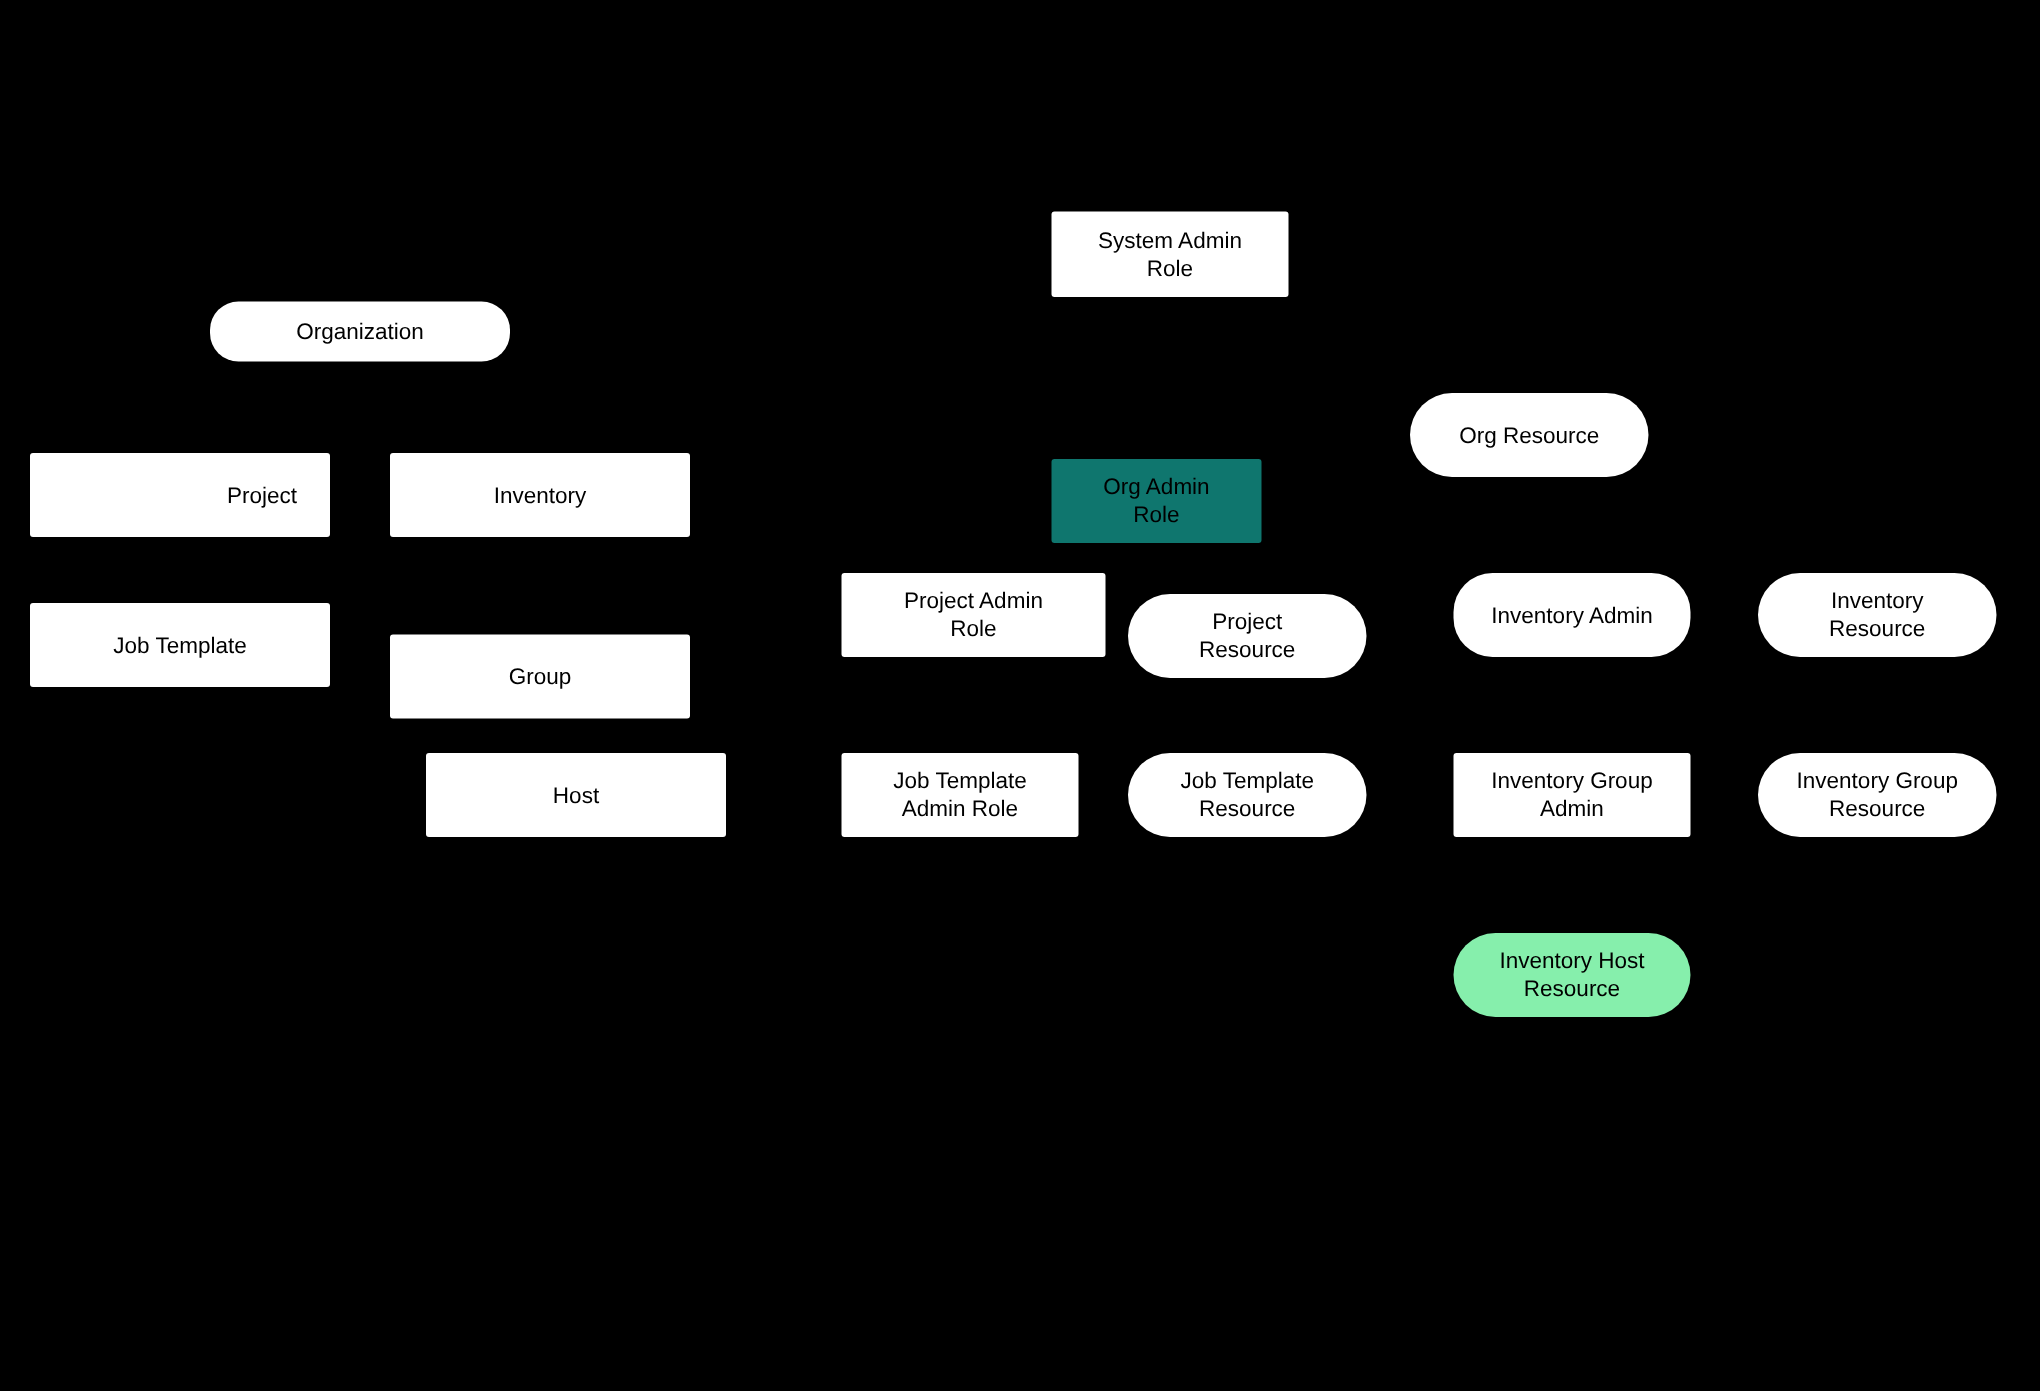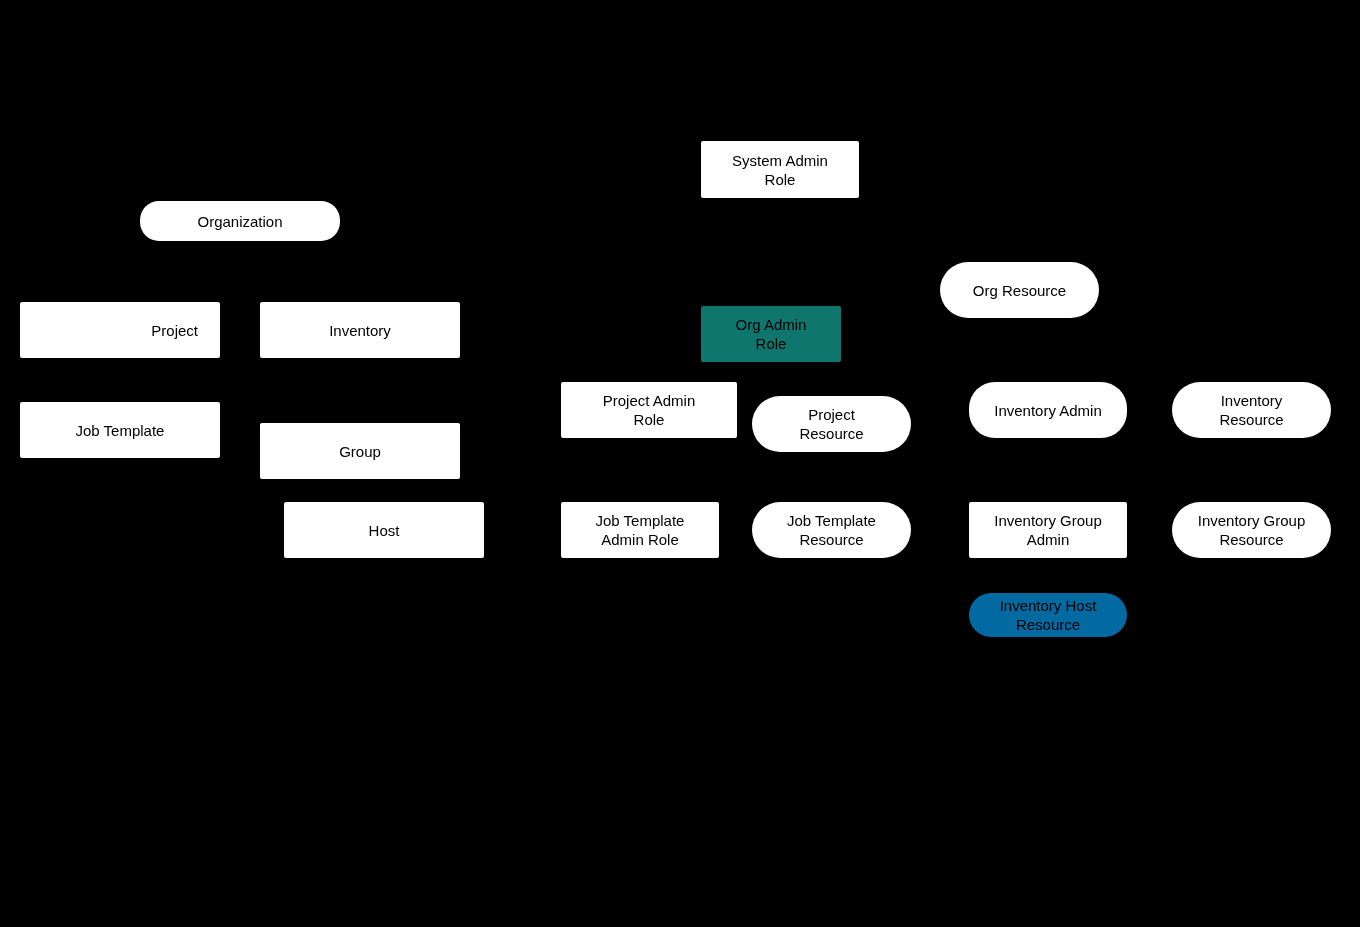--- a/index.html
+++ b/index.html
@@ -62,15 +62,15 @@
     <div class="node pill" style="left: 1172px; top: 382px; width: 159px; height: 56px; background: rgb(255, 255, 255); color: rgb(0, 0, 0);"><span class="node-label">Inventory
 Resource</span></div>
     <div class="node rect" style="left: 561px; top: 502px; width: 158px; height: 56px; background: rgb(255, 255, 255); color: rgb(0, 0, 0);"><span class="node-label">Job Template
 Admin Role</span></div>
     <div class="node pill" style="left: 752px; top: 502px; width: 159px; height: 56px; background: rgb(255, 255, 255); color: rgb(0, 0, 0);"><span class="node-label">Job Template
 Resource</span></div>
     <div class="node rect" style="left: 969px; top: 502px; width: 158px; height: 56px; background: rgb(255, 255, 255); color: rgb(0, 0, 0);"><span class="node-label">Inventory Group
 Admin</span></div>
     <div class="node pill" style="left: 1172px; top: 502px; width: 159px; height: 56px; background: rgb(255, 255, 255); color: rgb(0, 0, 0);"><span class="node-label">Inventory Group
 Resource</span></div>
-    <div class="node pill" style="left: 969px; top: 593px; width: 158px; height: 44px; background: #0369a1; color: rgb(0, 0, 0);"><span class="node-label">Inventory Host
+    <div class="node pill" style="left: 969px; top: 622px; width: 158px; height: 56px; background: #86efac; color: rgb(0, 0, 0);"><span class="node-label">Inventory Host
 Resource</span></div>
   </div>
 
 </body></html>

